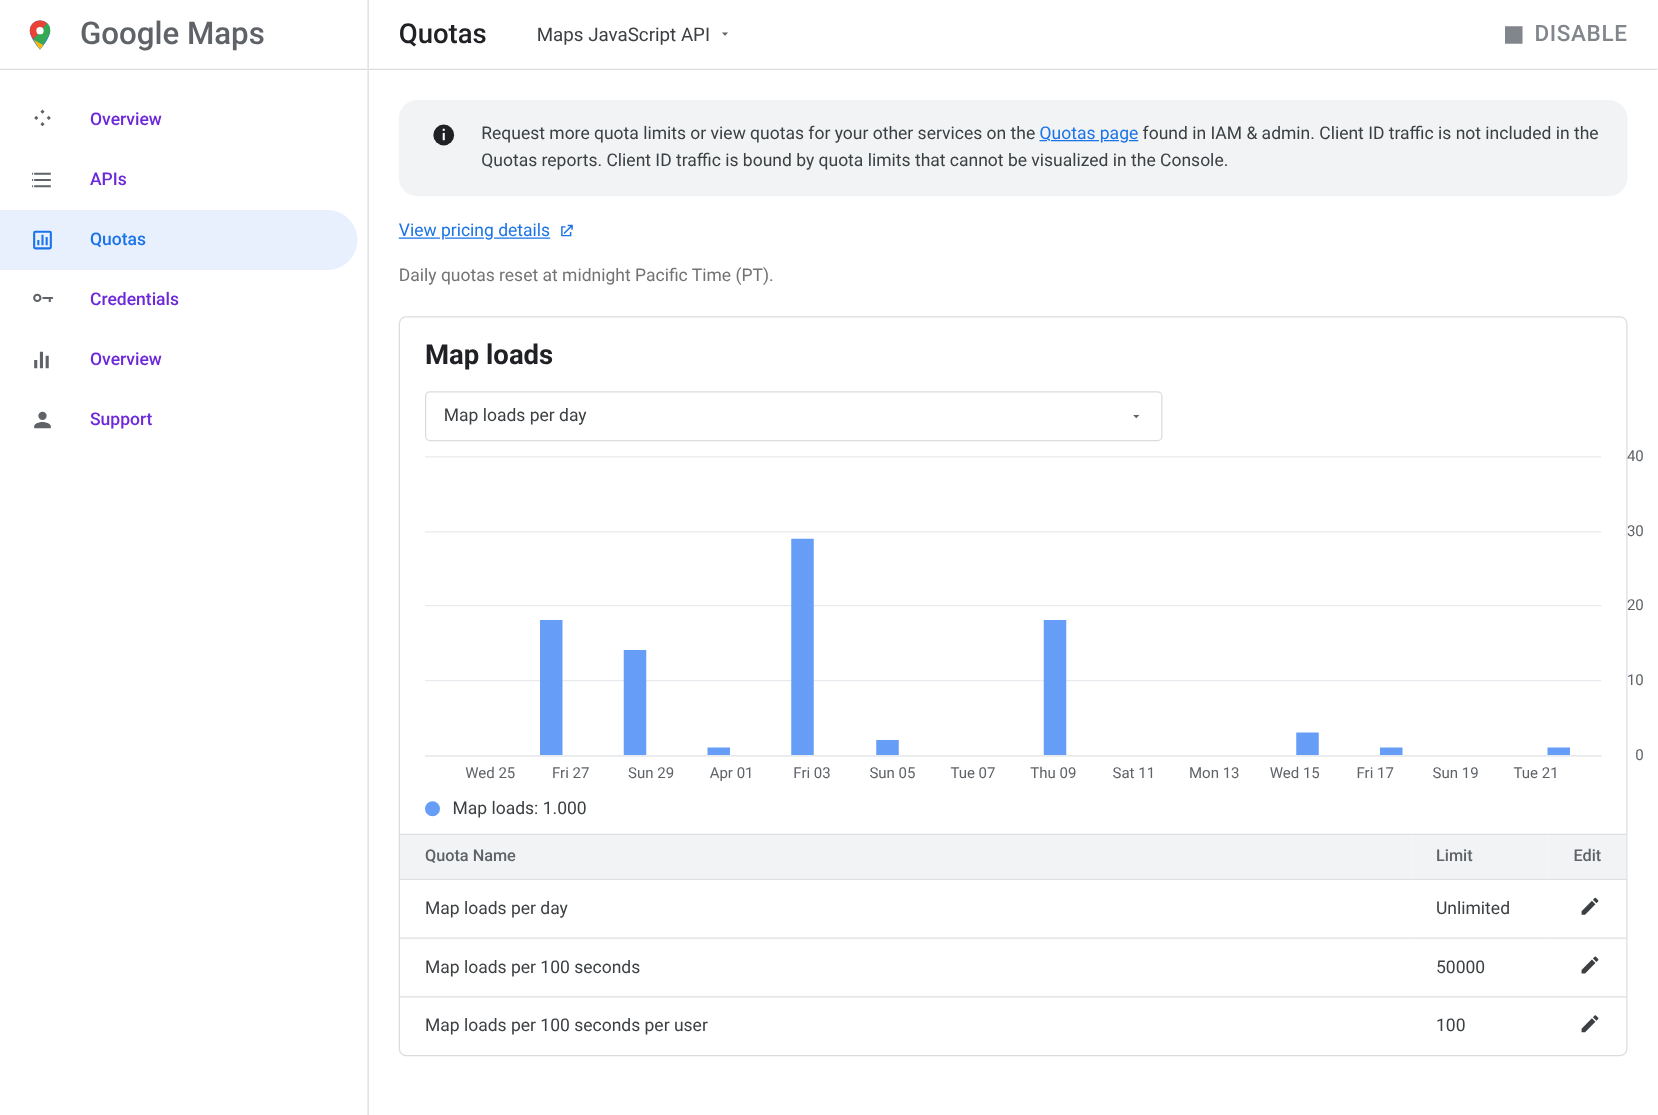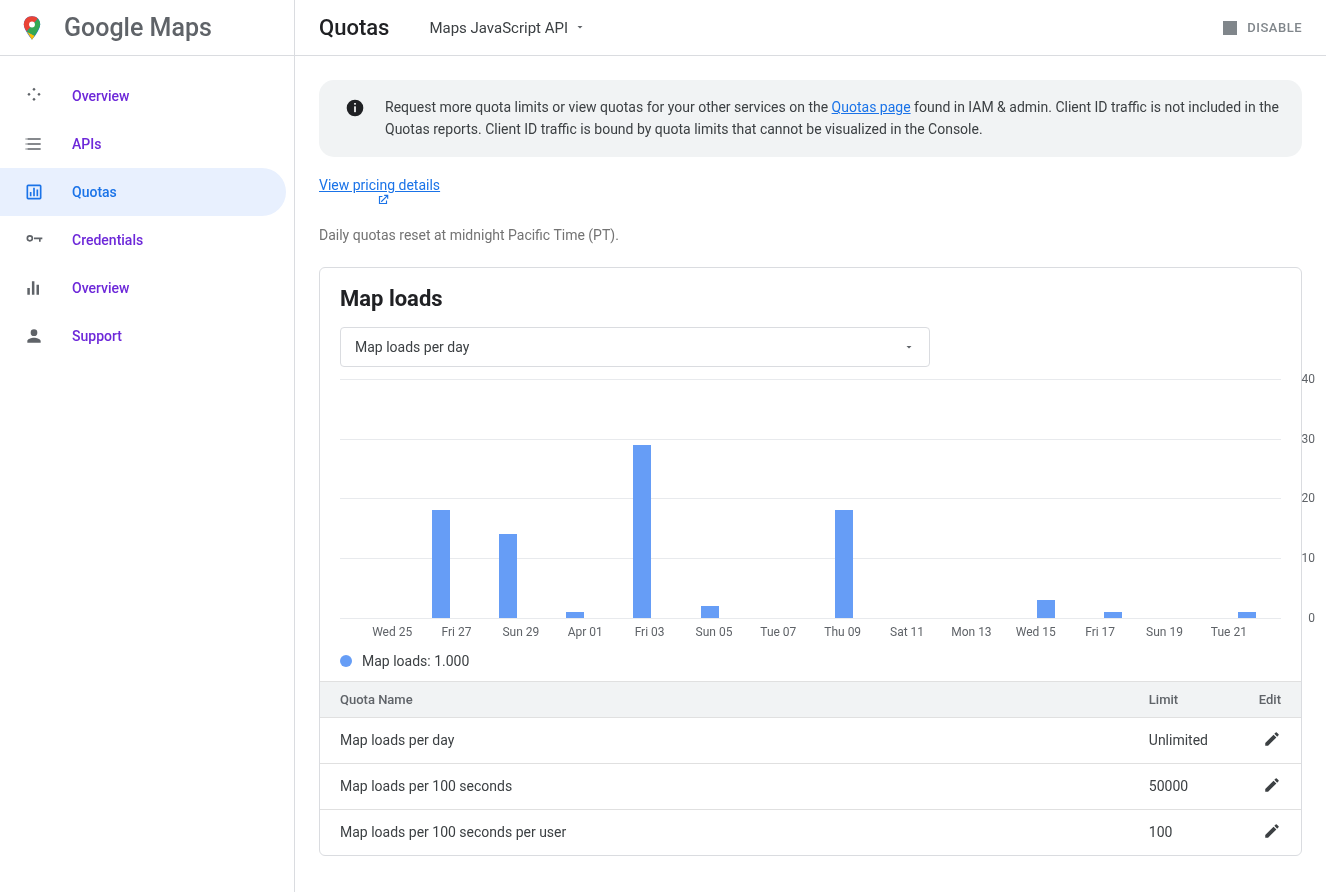--- a/index.html
+++ b/index.html
@@ -13,28 +13,28 @@
 .nav-item { display: flex; align-items: center; height: 48px; padding-left: 22px; font-size: 14px; color: #6d28d9; cursor: pointer; font-weight: 500; }
 .nav-item .nav-icon { width: 24px; height: 24px; margin-right: 26px; fill: #5f6368; display: flex; align-items: center; justify-content: center; }
 .nav-item.active { background: #e8f0fe; color: #1a73e8; border-radius: 0 24px 24px 0; margin-right: 8px; }
 .nav-item.active .nav-icon { fill: #1a73e8; }
 .main { flex: 1; display: flex; flex-direction: column; }
 .main-header { display: flex; align-items: center; height: 56px; padding: 0 24px; border-bottom: 1px solid #dadce0; }
 .page-title { font-size: 22px; font-weight: 500; color: #202124; margin-right: 40px; }
 .api-select { display: flex; align-items: center; font-size: 15px; color: #3c4043; cursor: pointer; }
 .api-select .caret { margin-left: 6px; }
 .spacer { flex: 1; }
-.disable-btn { display: flex; align-items: center; color: #80868b; font-size: 13px; font-weight: 500; letter-spacing: .5px; cursor: pointer; }
+.disable-btn { display: flex; align-items: center; color: #80868b; font-size: 18px; font-weight: 500; letter-spacing: .5px; cursor: pointer; }
 .disable-btn .stop-icon { width: 14px; height: 14px; background: #80868b; margin-right: 10px; }
 .content { padding: 24px; overflow: auto; }
 .info-banner { display: flex; background: #f1f3f4; border-radius: 15px; padding: 16px 20px; align-items: flex-start; gap: 20px; }
 .info-banner .info-icon { width: 20px; height: 20px; flex-shrink: 0; margin-top: 2px; margin-left: 6px; }
 .info-text { font-size: 14px; line-height: 1.6; color: #3c4043; }
 .info-text a { color: #1a73e8; text-decoration: underline; }
-.pricing-link { display: inline-flex; align-items: center; margin-top: 20px; font-size: 14px; color: #1a73e8; text-decoration: underline; cursor: pointer; flex-direction: column; }
+.pricing-link { display: inline-flex; align-items: center; margin-top: 20px; font-size: 14px; color: #1a73e8; text-decoration: underline; cursor: pointer; }
 .pricing-link .ext-icon { margin-left: 6px; width: 14px; height: 14px; fill: #1a73e8; }
 .reset-note { margin-top: 20px; font-size: 14px; color: #737373; }
 .card { margin-top: 24px; border: 1px solid #dadce0; border-radius: 6px; padding: 18px 0 0; }
 .card-title { font-size: 22px; font-weight: 700; padding: 0 20px 16px; }
 .dropdown { margin: 0 20px 12px 20px; width: 590px; height: 40px; border: 1px solid #dadce0; border-radius: 4px; display: flex; align-items: center; padding: 0 14px; font-size: 14px; color: #3c4043; cursor: pointer; justify-content: space-between; }
 .chart-wrap { padding: 0 20px; }
 .chart { position: relative; height: 240px; display: flex; }
 .plot { position: relative; flex: 1; border-bottom: 1px solid #bdc1c6; }
 .gridline { position: absolute; left: 0; right: 0; border-top: 1px solid #e8eaed; }
 .bars { position: absolute; left: 0; right: 0; bottom: 0; top: 0; }

